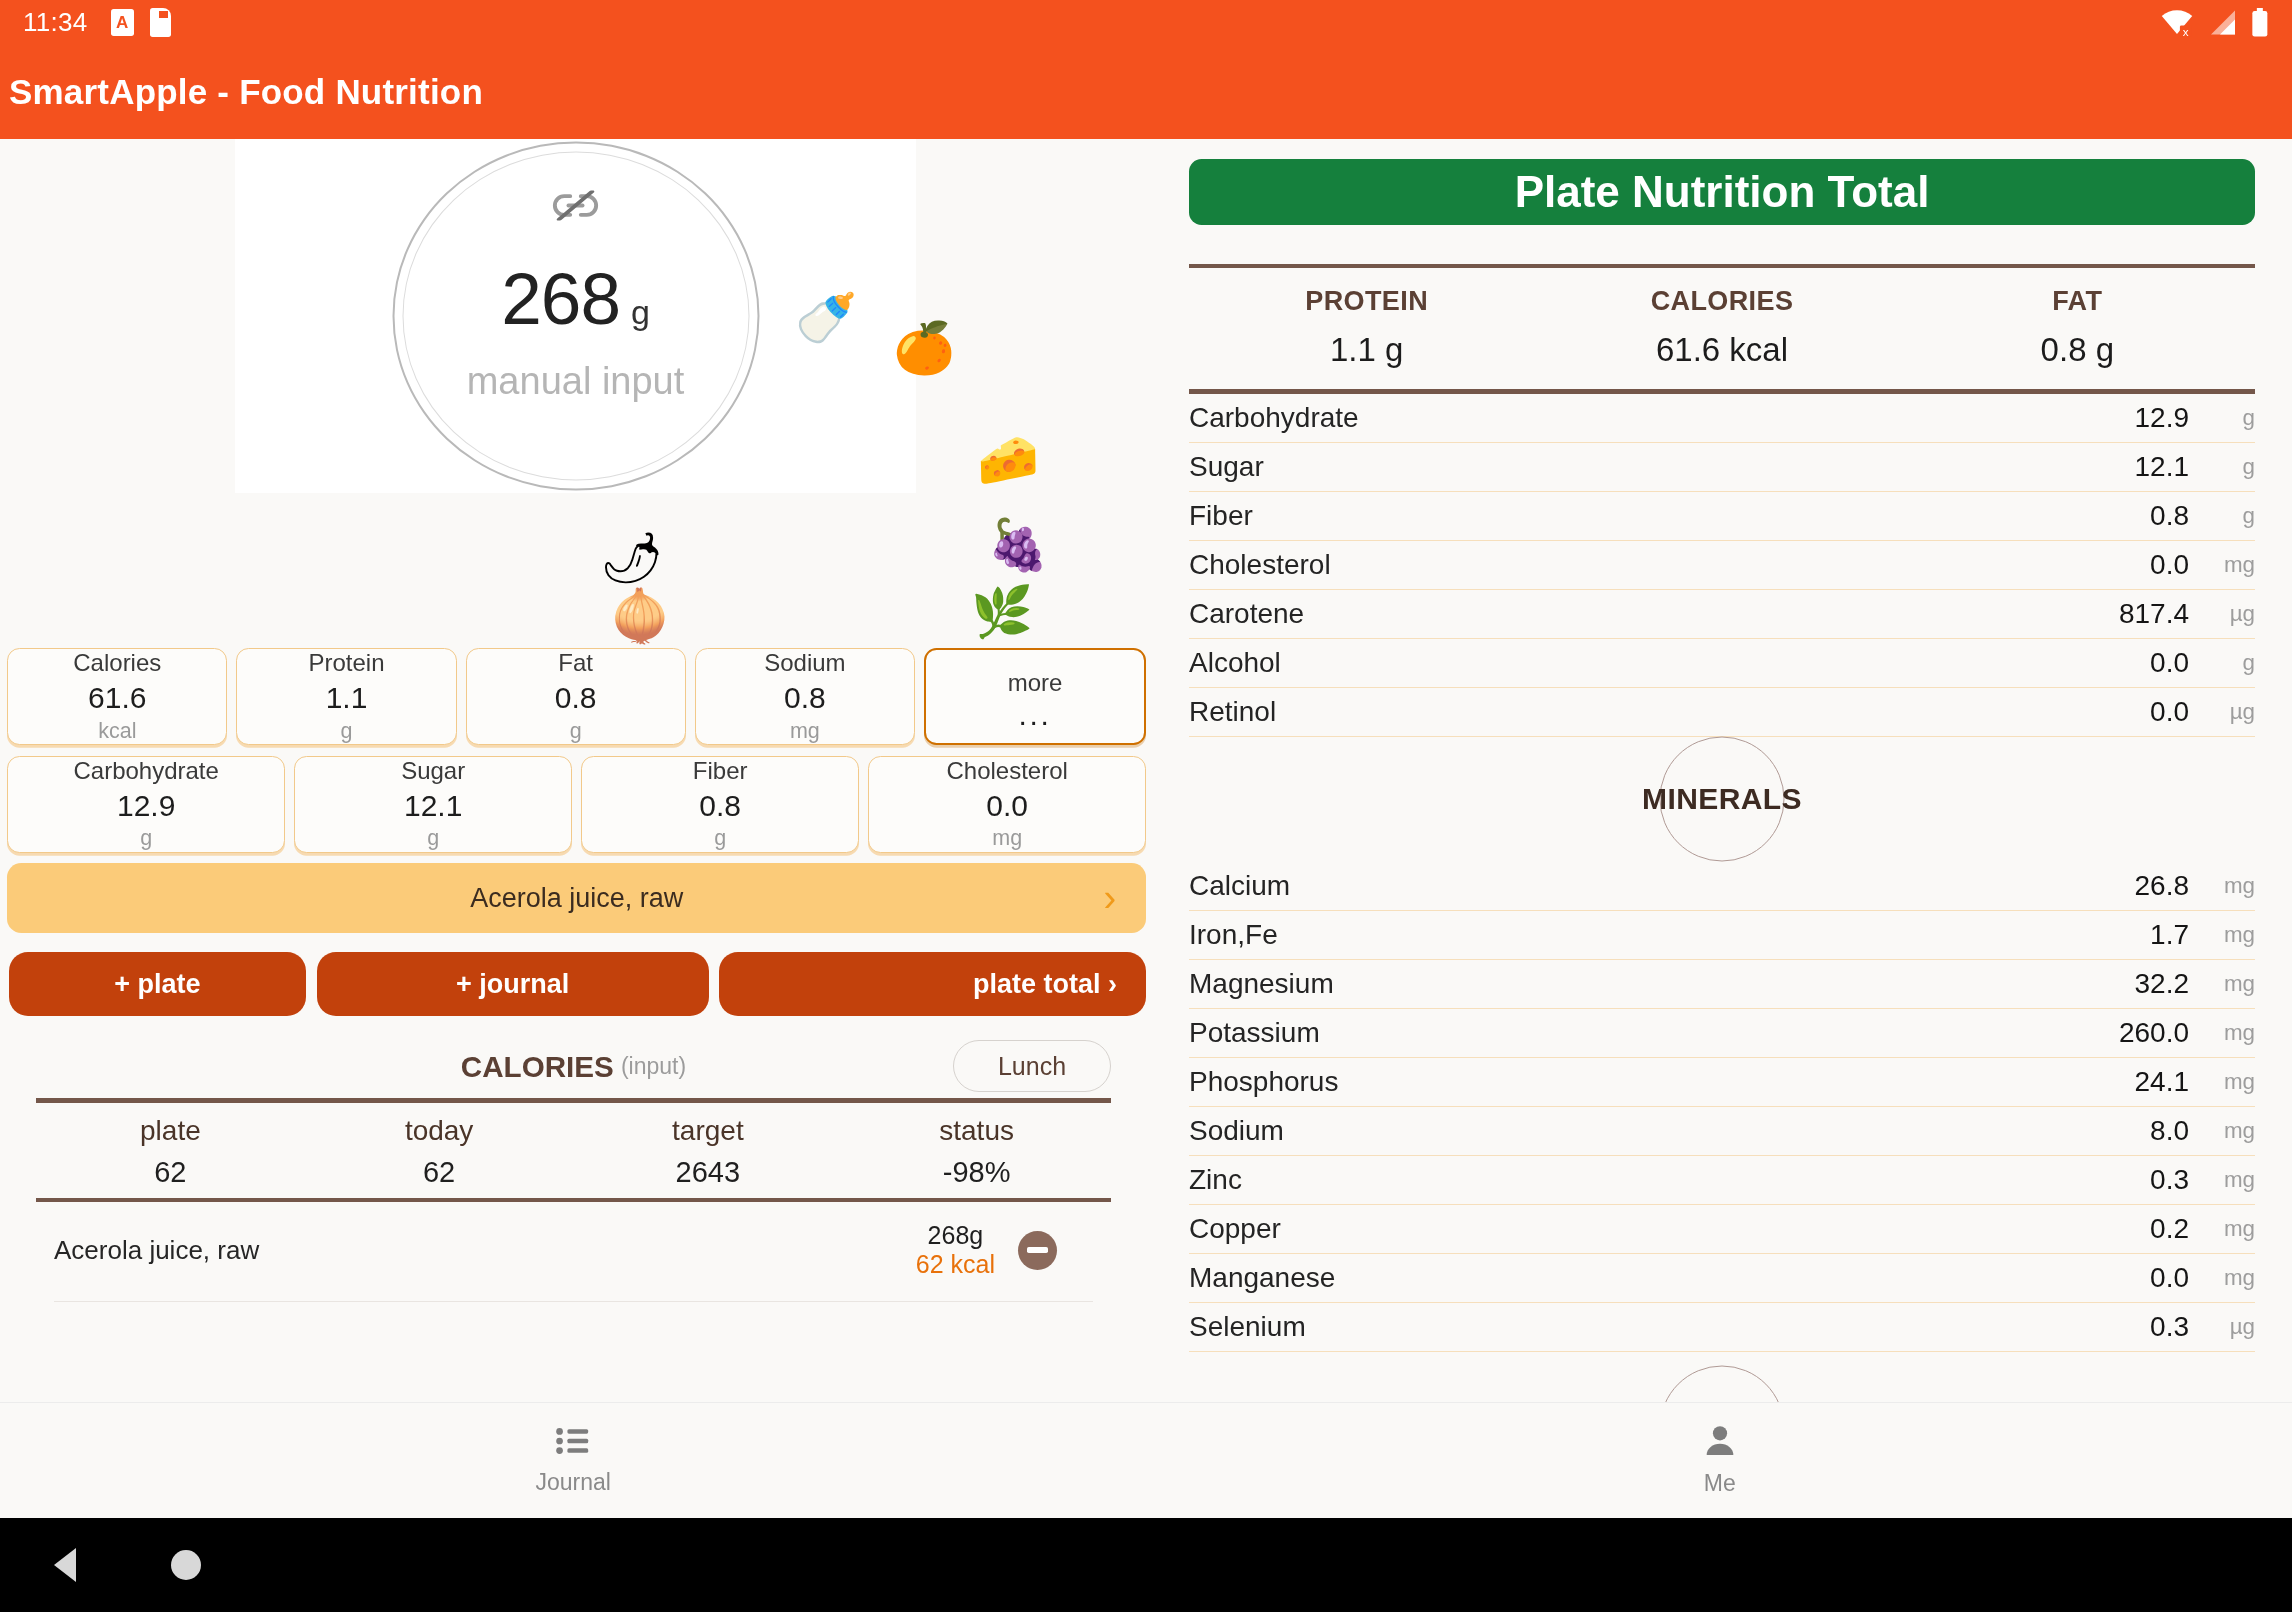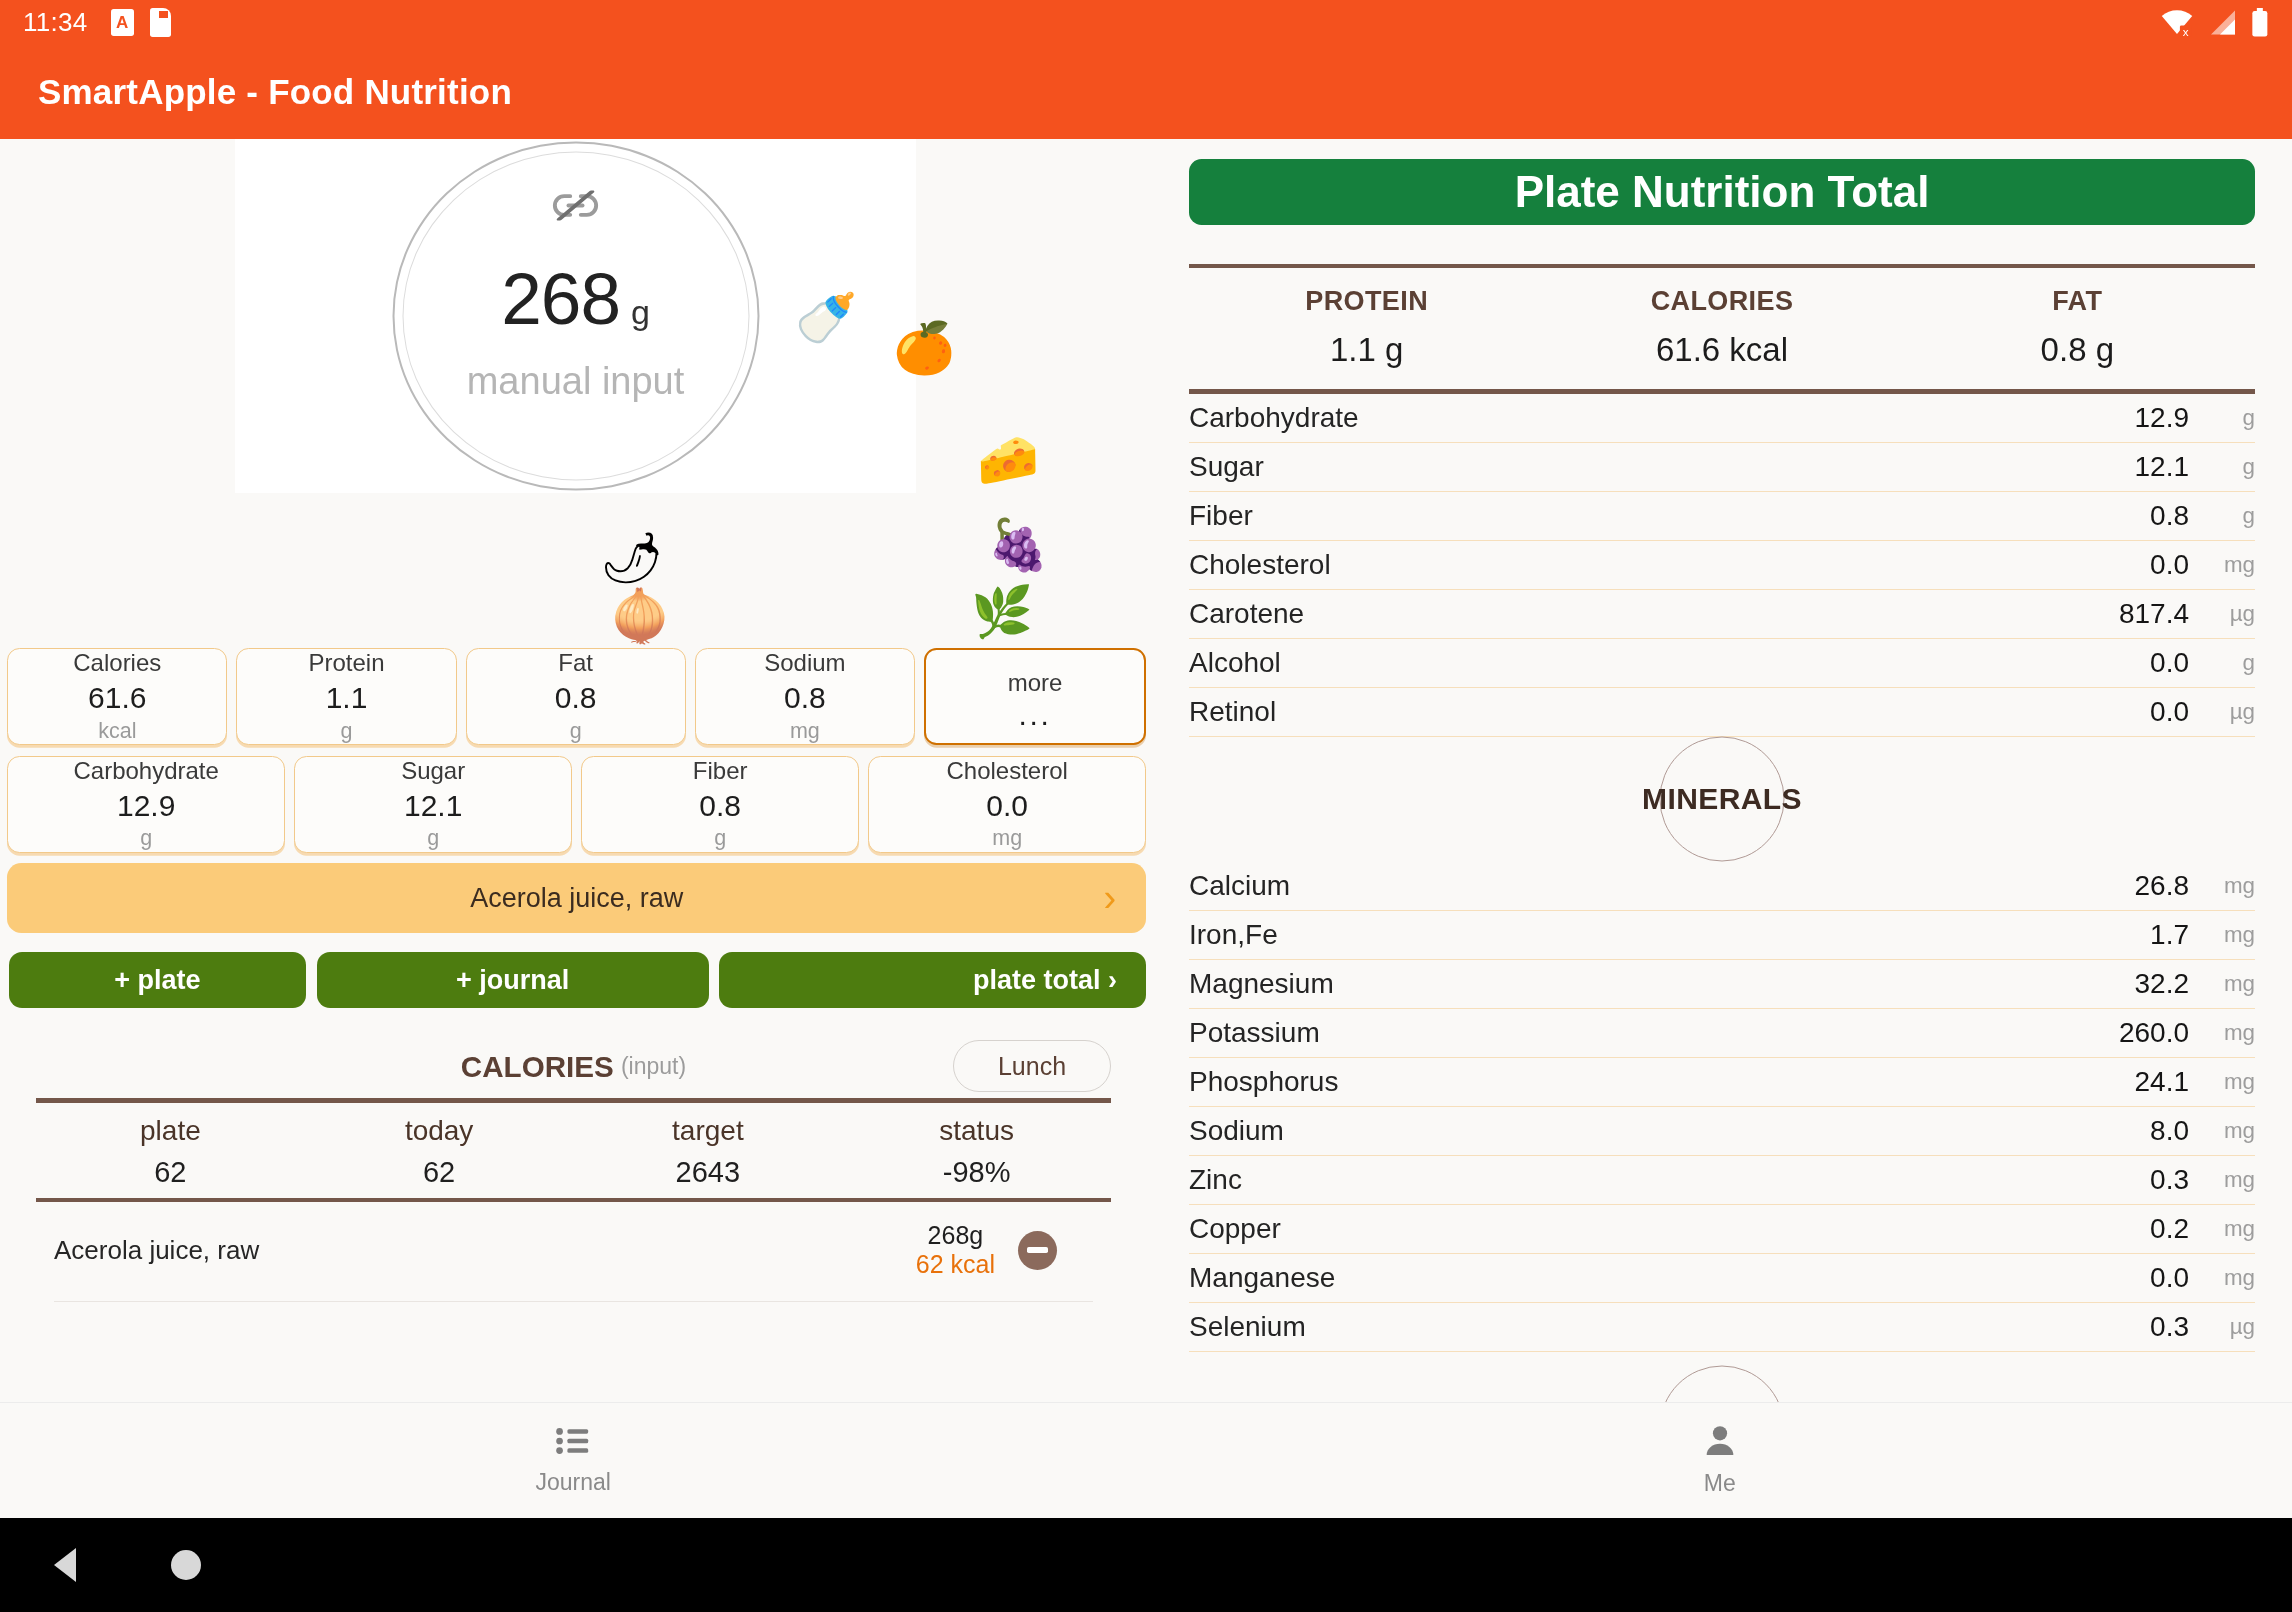--- a/index.html
+++ b/index.html
@@ -33,21 +33,21 @@
     content: ""; position: absolute; top: 2.7px; right: 2.7px;
     width: 9px; height: 7.2px; background: #f4511e;
     border-left: 1.8px solid #fff;
   }
   .status-right { margin-left: auto; display: flex; align-items: center; gap: 12.5px; }
   .status-right svg { display: block; }
 
   
   .appbar {
     height: 94px; background: #f4511e;
-    display: flex; align-items: center; padding: 0 38px;
+    display: flex; align-items: center; padding: 0 9px;
   }
   .appbar-title { color: #fff; font-size: 35px; font-weight: 700; letter-spacing: 0.2px; }
 
   
   .body-wrap { display: flex; height: 1263px; }
   .col-left { width: 1151px; position: relative; background: #faf9f7; }
   .col-right { flex: 1; background: #faf9f7; position: relative; overflow: hidden; }
 
   
   .scale-card {
@@ -118,21 +118,21 @@
     position: absolute; right: 30px; top: 50%; transform: translateY(-50%);
     color: #f09a1a; font-size: 38px; font-weight: 300; line-height: 1;
   }
 
   
   .actions {
     position: absolute; left: 9px; top: 813px;
     width: 1137px; display: flex; gap: 10.7px;
   }
   .btn {
-    height: 56px; border-radius: 13px; background: #4d7c0f;
+    height: 64px; border-radius: 19px; background: #c2410c;
     color: #fff; font-size: 27px; font-weight: 600;
     display: flex; align-items: center; justify-content: center;
     border: none; font-family: inherit;
   }
   .btn-plate   { width: 297px; }
   .btn-journal { width: 392px; }
   .btn-total   { flex: 1; justify-content: flex-end; padding-right: 29px; }
 
   
   .cal-sec { position: absolute; left: 36px; top: 896px; width: 1075px; }

